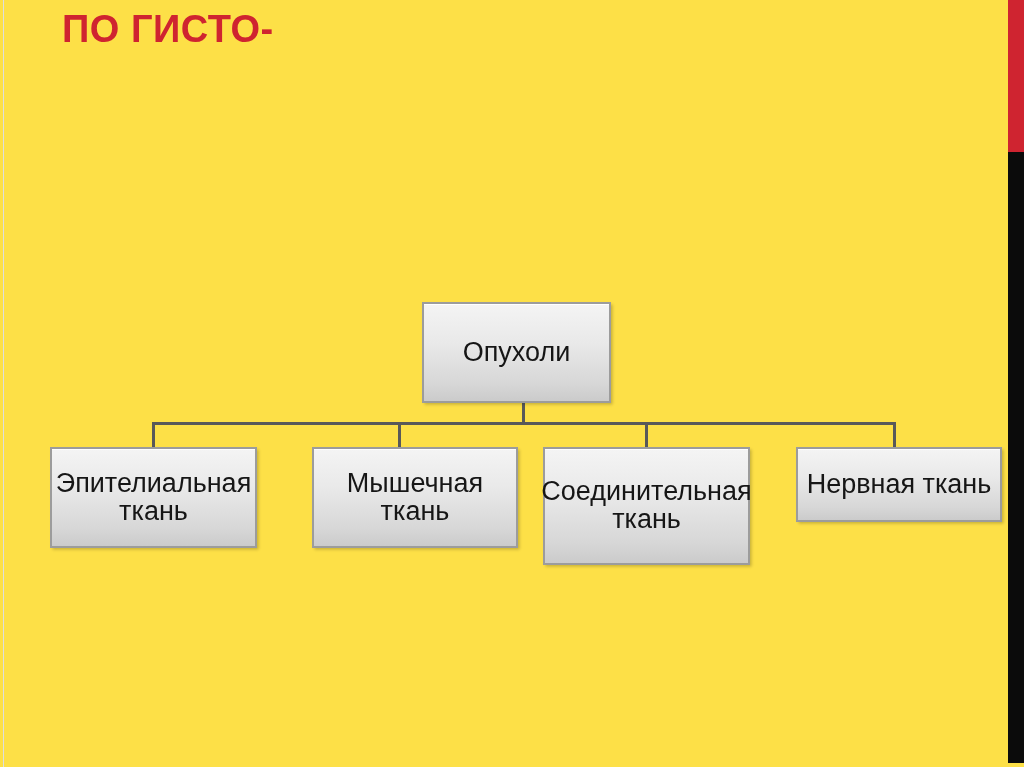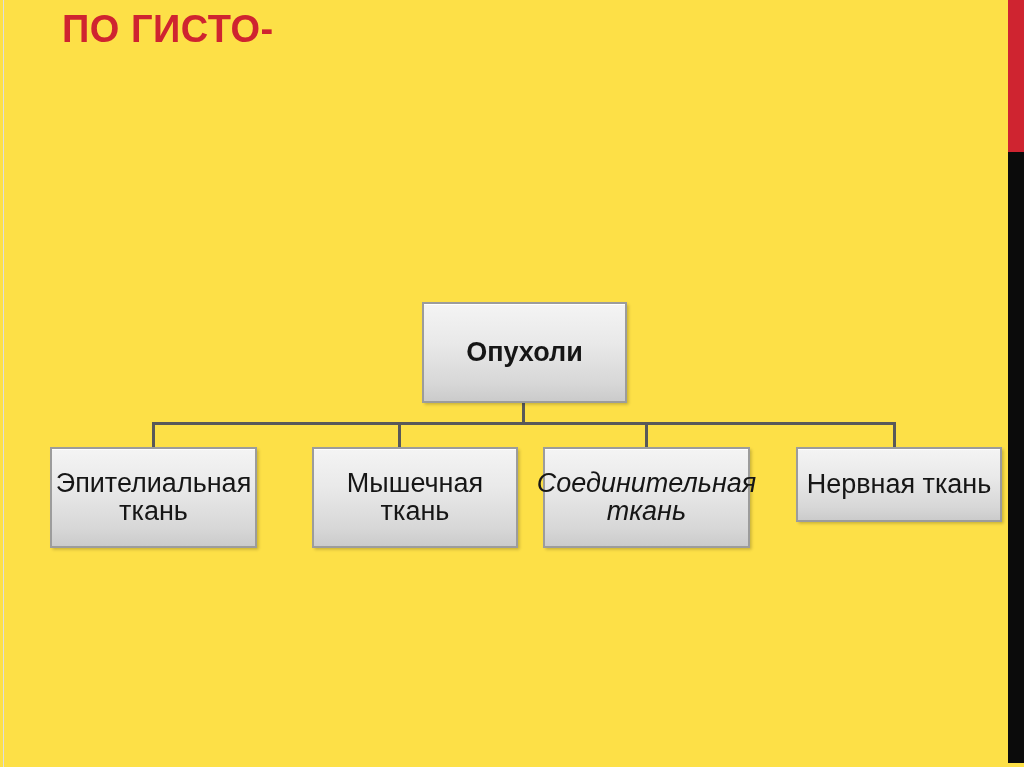--- a/index.html
+++ b/index.html
@@ -33,24 +33,24 @@
     position:absolute;
     box-sizing:border-box;
     background:linear-gradient(180deg,#f4f4f4 0%,#e9e9e9 40%,#d7d7d7 82%,#cbcbcb 100%);
     border:2px solid #9c9c9c;
     box-shadow:inset 0 1px 0 rgba(255,255,255,0.95), 1.5px 1.5px 3px rgba(0,0,0,0.22);
     display:flex;align-items:center;justify-content:center;
     text-align:center;
     font-size:27px;line-height:1.02;color:#161616;
     white-space:pre-line;
   }
-  .node-root {left:422px;top:302px;width:205px;height:101px;font-weight:bold;}
+  .node-root {left:422px;top:302px;width:189px;height:101px;}
   .node-c0   {left:50px; top:447px;width:207px;height:101px;}
   .node-c1   {left:296px;top:447px;width:206px;height:101px;margin-left:16px;}
-  .node-c2   {left:543px;top:447px;width:207px;height:101px;font-style:italic;}
+  .node-c2   {left:543px;top:447px;width:207px;height:118px;}
   .node-c3   {left:796px;top:447px;width:206px;height:75px;}
   
   .conn{position:absolute;background:#595959;}
   .conn-stub {left:522px;top:403px;width:3px;height:21px;}
   .conn-h    {left:152px;top:422px;width:744px;height:3px;}
   .conn-d0   {left:152px;top:424px;width:3px;height:23px;}
   .conn-d1   {left:398px;top:424px;width:3px;height:23px;}
   .conn-d2   {left:645px;top:424px;width:3px;height:23px;}
   .conn-d3   {left:893px;top:424px;width:3px;height:23px;}
 </style>

